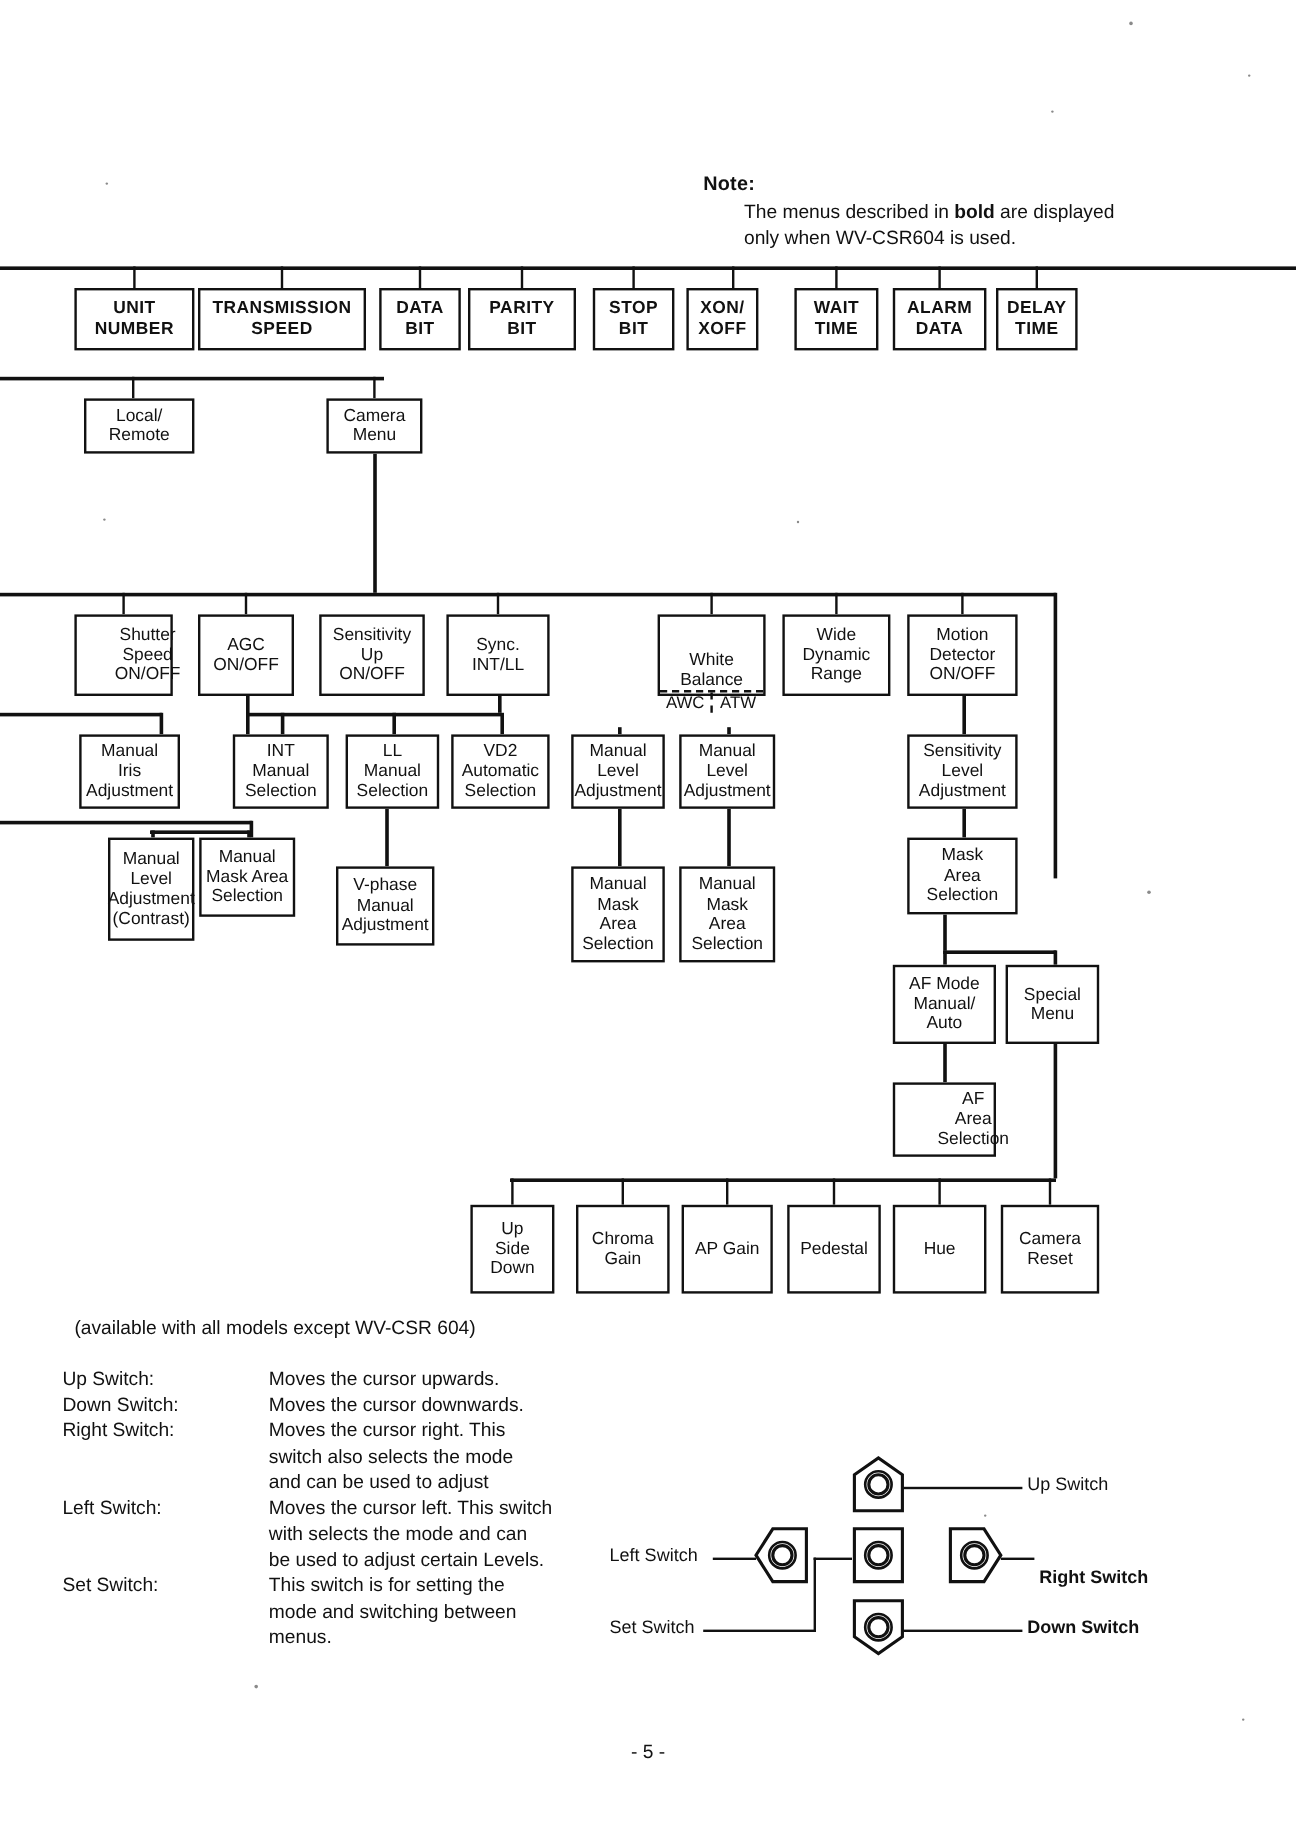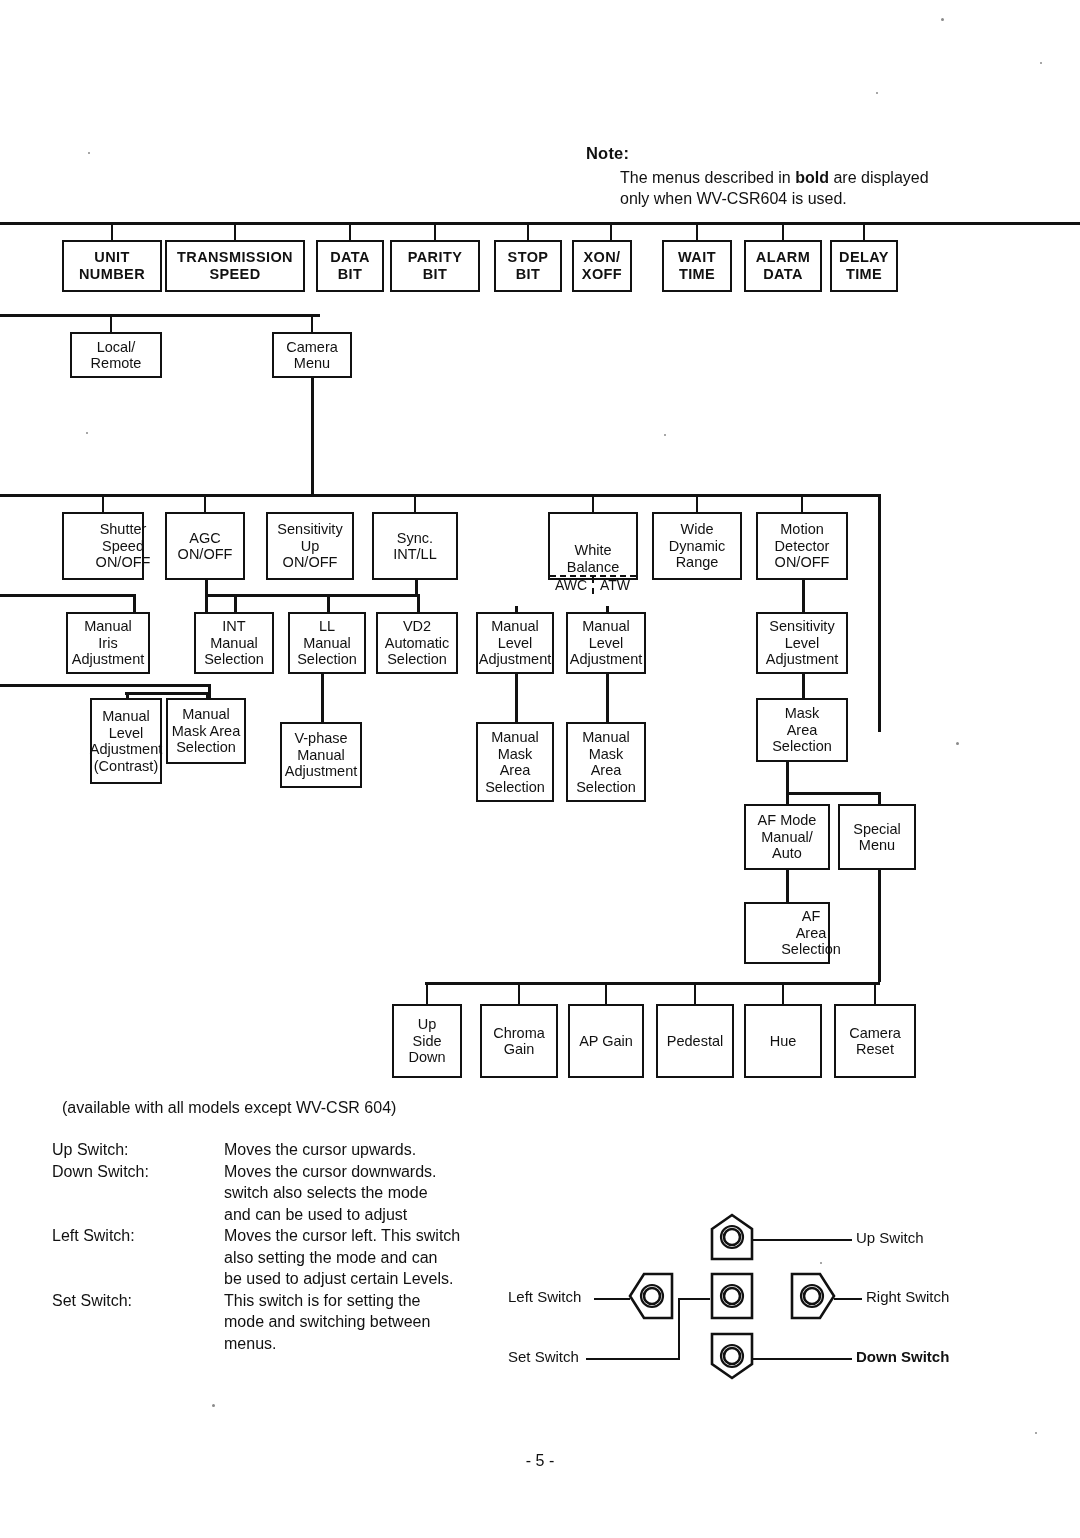--- a/index.html
+++ b/index.html
@@ -323,34 +323,38 @@
   <div id="switch-table">
       <div class="srow">
         <div class="sname">Up Switch:</div>
         <div class="sdesc">Moves the cursor upwards.</div>
       </div>
       <div class="srow">
         <div class="sname">Down Switch:</div>
         <div class="sdesc">Moves the cursor downwards.</div>
       </div>
       <div class="srow">
+        <div class="sname">Right Switch:</div>
+        <div class="sdesc">Moves the cursor right. This</div>
+      </div>
+      <div class="srow">
         <div class="sname"></div>
         <div class="sdesc">switch also selects the mode</div>
       </div>
       <div class="srow">
         <div class="sname"></div>
         <div class="sdesc">and can be used to adjust</div>
       </div>
       <div class="srow">
         <div class="sname">Left Switch:</div>
         <div class="sdesc">Moves the cursor left. This switch</div>
       </div>
       <div class="srow">
         <div class="sname"></div>
-        <div class="sdesc">also setting the mode and can</div>
+        <div class="sdesc">with selects the mode and can</div>
       </div>
       <div class="srow">
         <div class="sname"></div>
         <div class="sdesc">be used to adjust certain Levels.</div>
       </div>
       <div class="srow">
         <div class="sname">Set Switch:</div>
         <div class="sdesc">This switch is for setting the</div>
       </div>
       <div class="srow">
@@ -396,21 +400,21 @@
     <div class="btn" style="left: 208px; top: 122px;">
       <svg width="50" height="50" viewBox="0 0 50 50">
         <path d="M4,2 L44,2 L44,32 L24,46 L4,32 Z" fill="#fff" stroke="#111" stroke-width="2.6"></path>
         <circle cx="24" cy="24" r="11" fill="#fff" stroke="#111" stroke-width="2.2"></circle>
         <circle cx="24" cy="24" r="8" fill="#fff" stroke="#111" stroke-width="2.6"></circle>
       </svg>
     </div>
     <div class="ln hz" style="left: 252px; top: 29px; width: 100px;"></div>
     <div class="lbl" style="left: 356px; top: 19px;">Up Switch</div>
     <div class="ln hz" style="left: 334px; top: 88px; width: 28px;"></div>
-    <div class="lbl" style="left: 366px; top: 78px;">Right Switch</div>
+    <div class="lbl" style="left: 366px; top: 96px; font-weight: bold;">Right Switch</div>
     <div class="ln hz" style="left: 94px; top: 88px; width: 36px;"></div>
     <div class="lbl" style="left: 8px; top: 78px;">Left Switch</div>
     <div class="ln hz" style="left: 252px; top: 148px; width: 100px;"></div>
     <div class="lbl" style="left: 356px; top: 138px; font-weight: bold;">Down Switch</div>
     <div class="ln hz" style="left: 86px; top: 148px; width: 94px;"></div>
     <div class="ln vt" style="left: 178px; top: 88px; height: 62px;"></div>
     <div class="ln hz" style="left: 178px; top: 88px; width: 32px;"></div>
     <div class="lbl" style="left: 8px; top: 138px;">Set Switch</div>
   </div>
 

